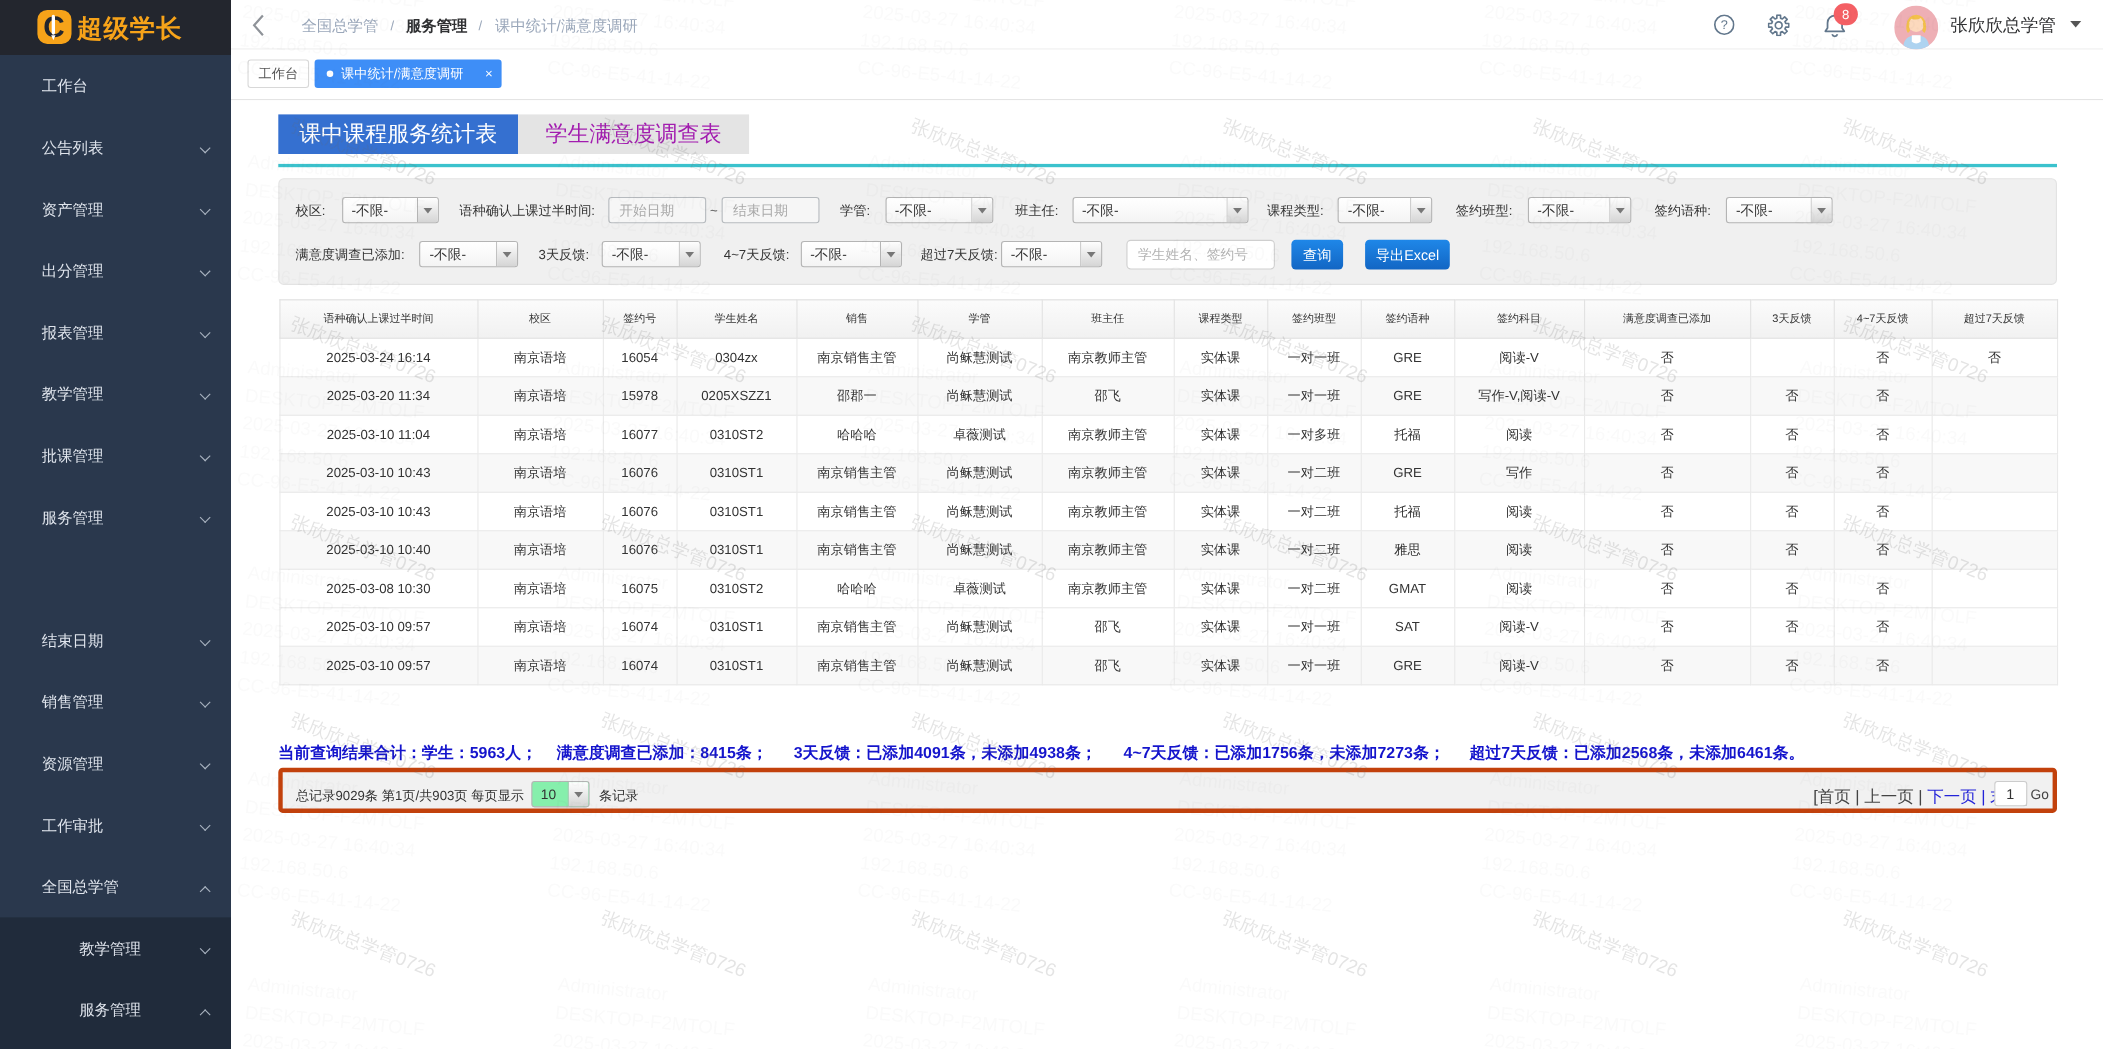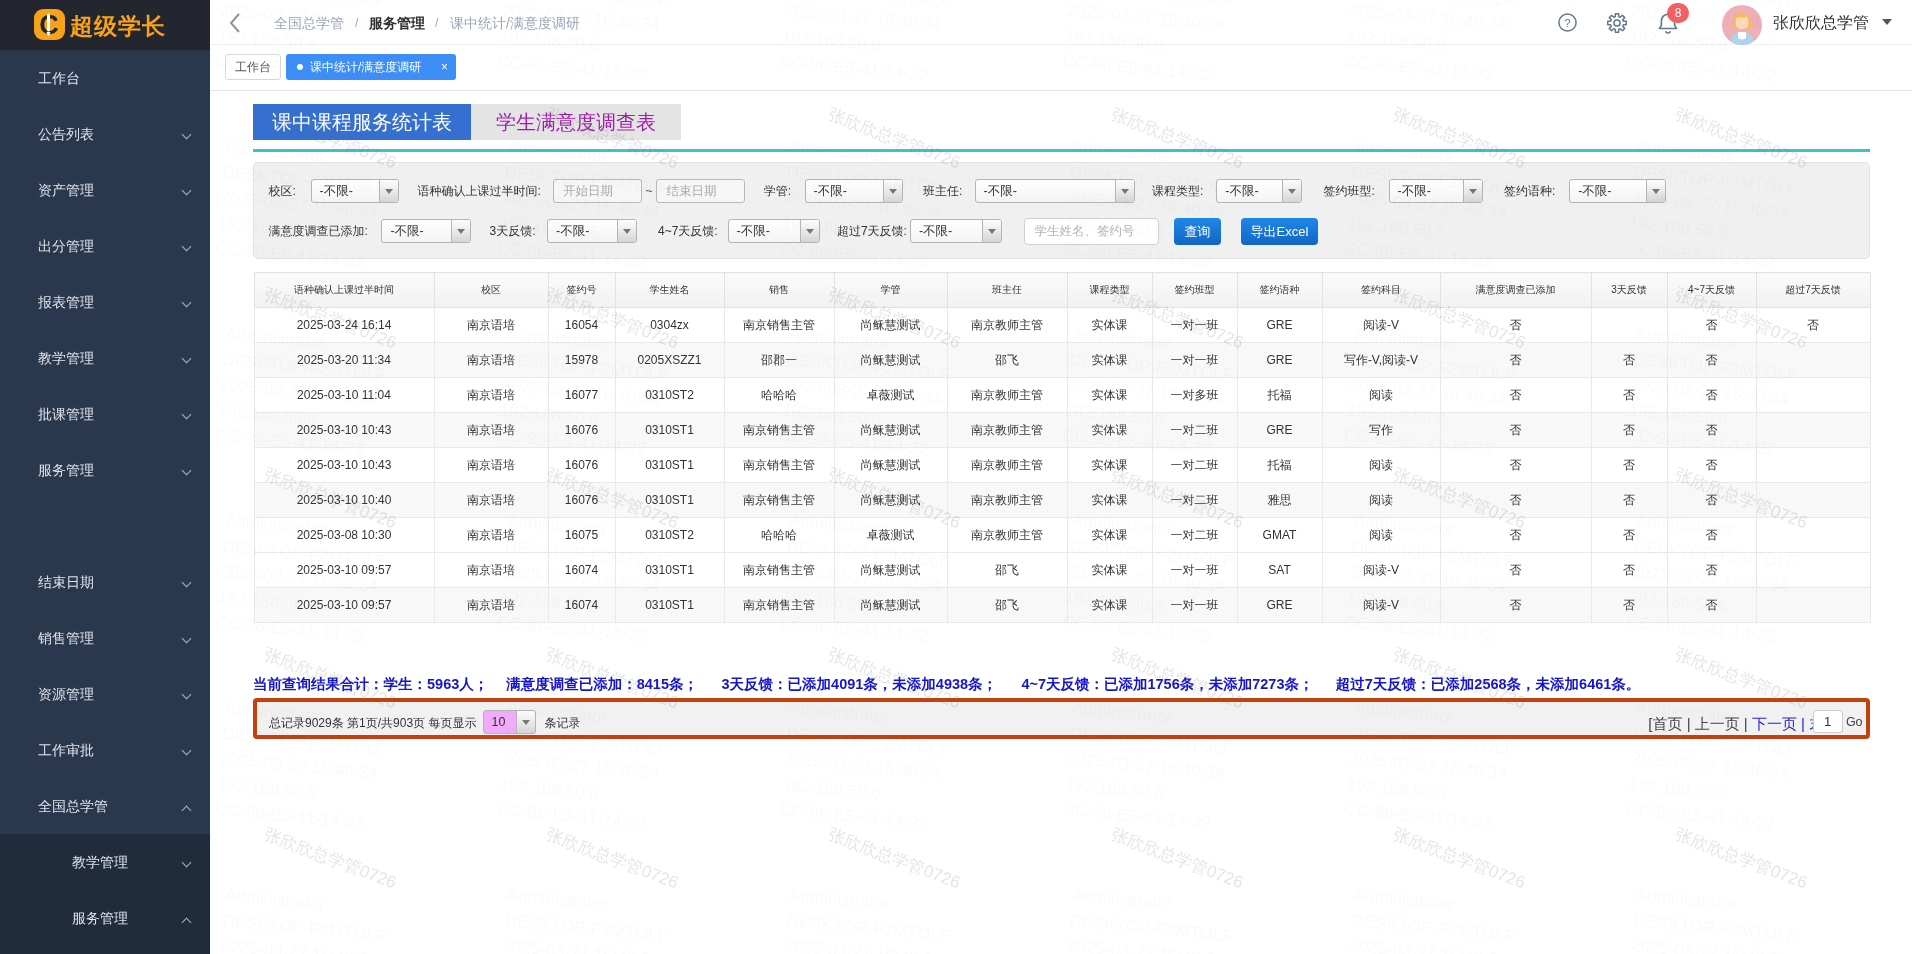--- a/index.html
+++ b/index.html
@@ -433,21 +433,21 @@
         </tr>
   </tbody>
     </table>
   <span class="sumseg" style="left:43px">当前查询结果合计：学生：5963人；</span>
   <span class="sumseg" style="left:296.2px">满意度调查已添加：8415条；</span>
   <span class="sumseg" style="left:511.5px">3天反馈：已添加4091条，未添加4938条；</span>
   <span class="sumseg" style="left:811.4px">4~7天反馈：已添加1756条，未添加7273条；</span>
   <span class="sumseg" style="left:1125.8px">超过7天反馈：已添加2568条，未添加6461条。</span>
   <div id="pagebar">
     <span class="pl" style="top:13px">总记录9029条 第1页/共903页 每页显示</span>
-    <span class="combo" style="left:225.6px;top:8px;width:53px;background:#f0abfc">
+    <span class="combo" style="left:225.6px;top:8px;width:53px;background:#86efac">
         <span class="val" style="color:#333">10</span>
         <i class="arr"></i>
       </span>
     <span class="pl" style="left:287.5px;top:13px">条记录</span>
     <span class="pl" style="left:1391.3px;top:13px;font-size:15px;color:#444">[首页 | 上一页 | <span style="color:#2323d8">下一页 | 末页</span>]</span>
     <span style="position:absolute;left:1555.5px;top:8px;width:30px;height:23px;background:#fff;border:1px solid #ccc;border-radius:3px;font-size:13px;color:#333;text-align:center;line-height:21px;">1</span>
     <span class="pl" style="left:1588.9px;top:13px;font-size:12.5px;color:#444">Go</span>
   </div>
 </div>
 <div id="wm">

